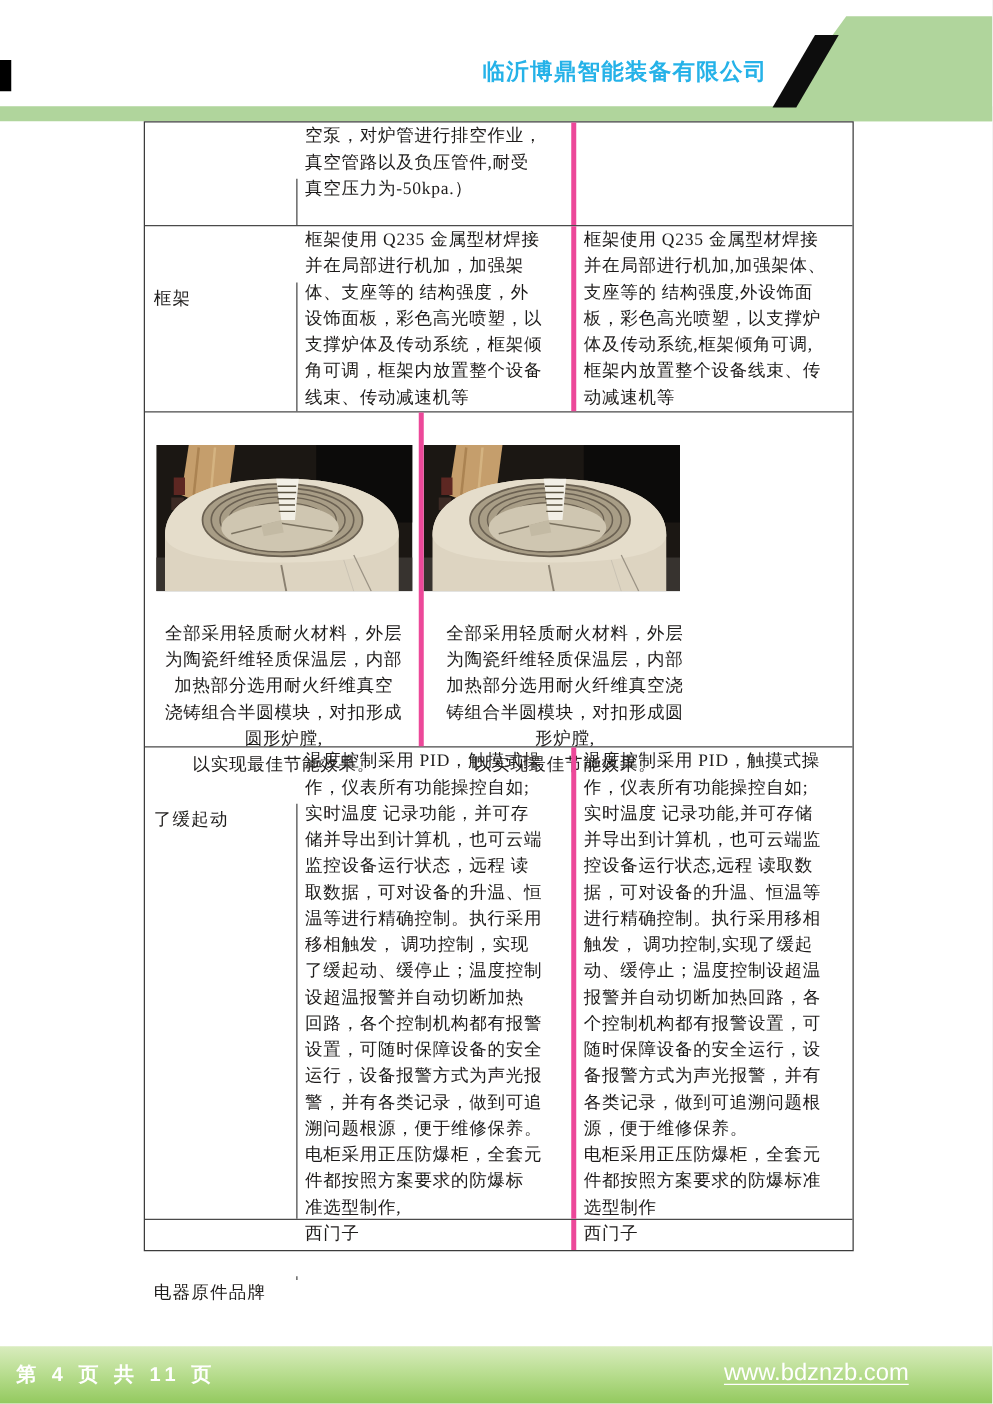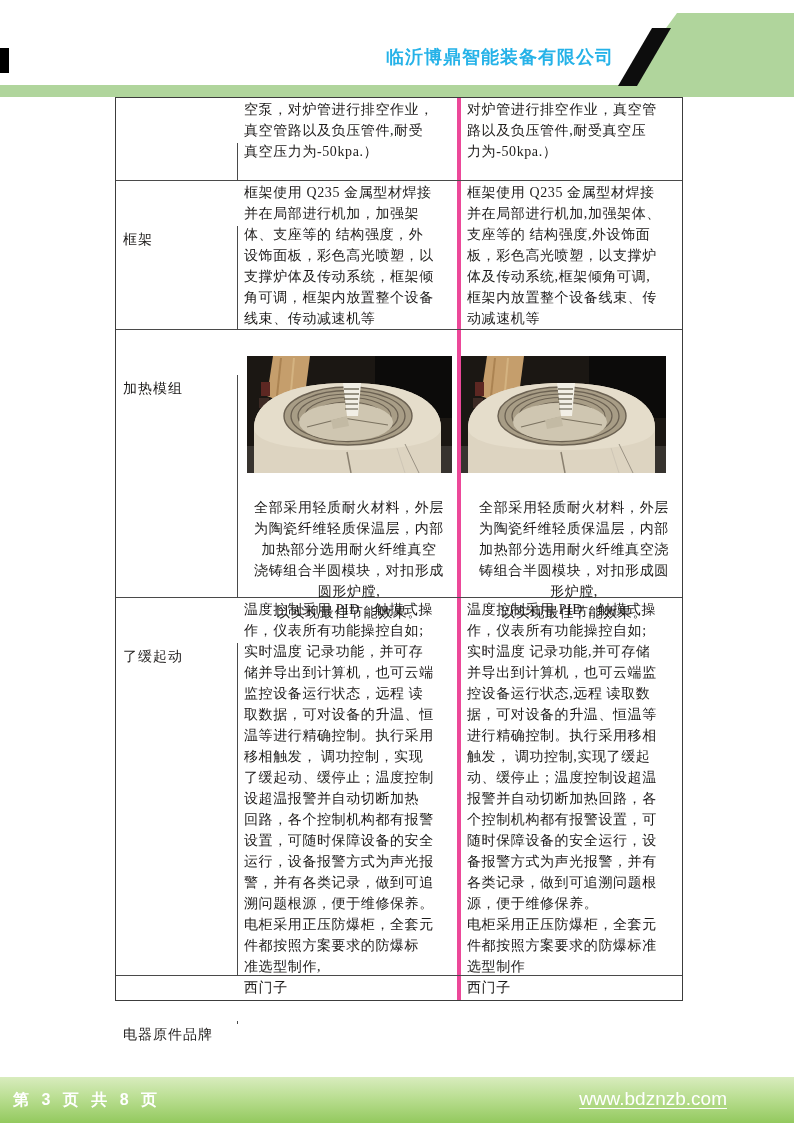--- a/index.html
+++ b/index.html
@@ -121,23 +121,20 @@
   </svg>
   <div class="company">临沂博鼎智能装备有限公司</div>
 
   <div class="doc-table">
 
     <div class="t-row r0">
       <div class="t-label"></div>
       <div class="t-cell mid">空泵，对炉管进行排空作业，
 真空管路以及负压管件,耐受
 真空压力为-50kpa.）</div>
-      <div class="t-cell">对炉管进行排空作业，真空管
-路以及负压管件,耐受真空压
-力为-50kpa.）</div>
     </div>
 
     <div class="t-row r1">
       <div class="t-label">框架</div>
       <div class="t-cell mid">框架使用 Q235 金属型材焊接
 并在局部进行机加，加强架
 体、支座等的 结构强度，外
 设饰面板，彩色高光喷塑，以
 支撑炉体及传动系统，框架倾
 角可调，框架内放置整个设备
@@ -145,21 +142,20 @@
       <div class="t-cell">框架使用 Q235 金属型材焊接
 并在局部进行机加,加强架体、
 支座等的 结构强度,外设饰面
 板，彩色高光喷塑，以支撑炉
 体及传动系统,框架倾角可调,
 框架内放置整个设备线束、传
 动减速机等</div>
     </div>
 
     <div class="t-row r2">
-      <div class="t-label">加热模组</div>
       <div class="t-cell mid photo-cell">
         <svg class="photo p1" viewBox="0 0 205 117">
             <use href="#furnace"></use>
           </svg>
         <div class="cellText">全部采用轻质耐火材料，外层
 为陶瓷纤维轻质保温层，内部
 加热部分选用耐火纤维真空
 浇铸组合半圆模块，对扣形成
 圆形炉膛,
 以实现最佳节能效果。</div>
@@ -219,17 +215,17 @@
 
     <div class="t-row r4">
       <div class="t-label">电器原件品牌</div>
       <div class="t-cell mid">西门子</div>
       <div class="t-cell">西门子</div>
     </div>
 
   </div>
 
   <div class="footer-bar">
-    <span class="page-num">第 3 页 共 8 页</span>
+    <span class="page-num">第 4 页 共 11 页</span>
     <a class="site-link">www.bdznzb.com</a>
   </div>
 
 </div>
 
 </body></html>

